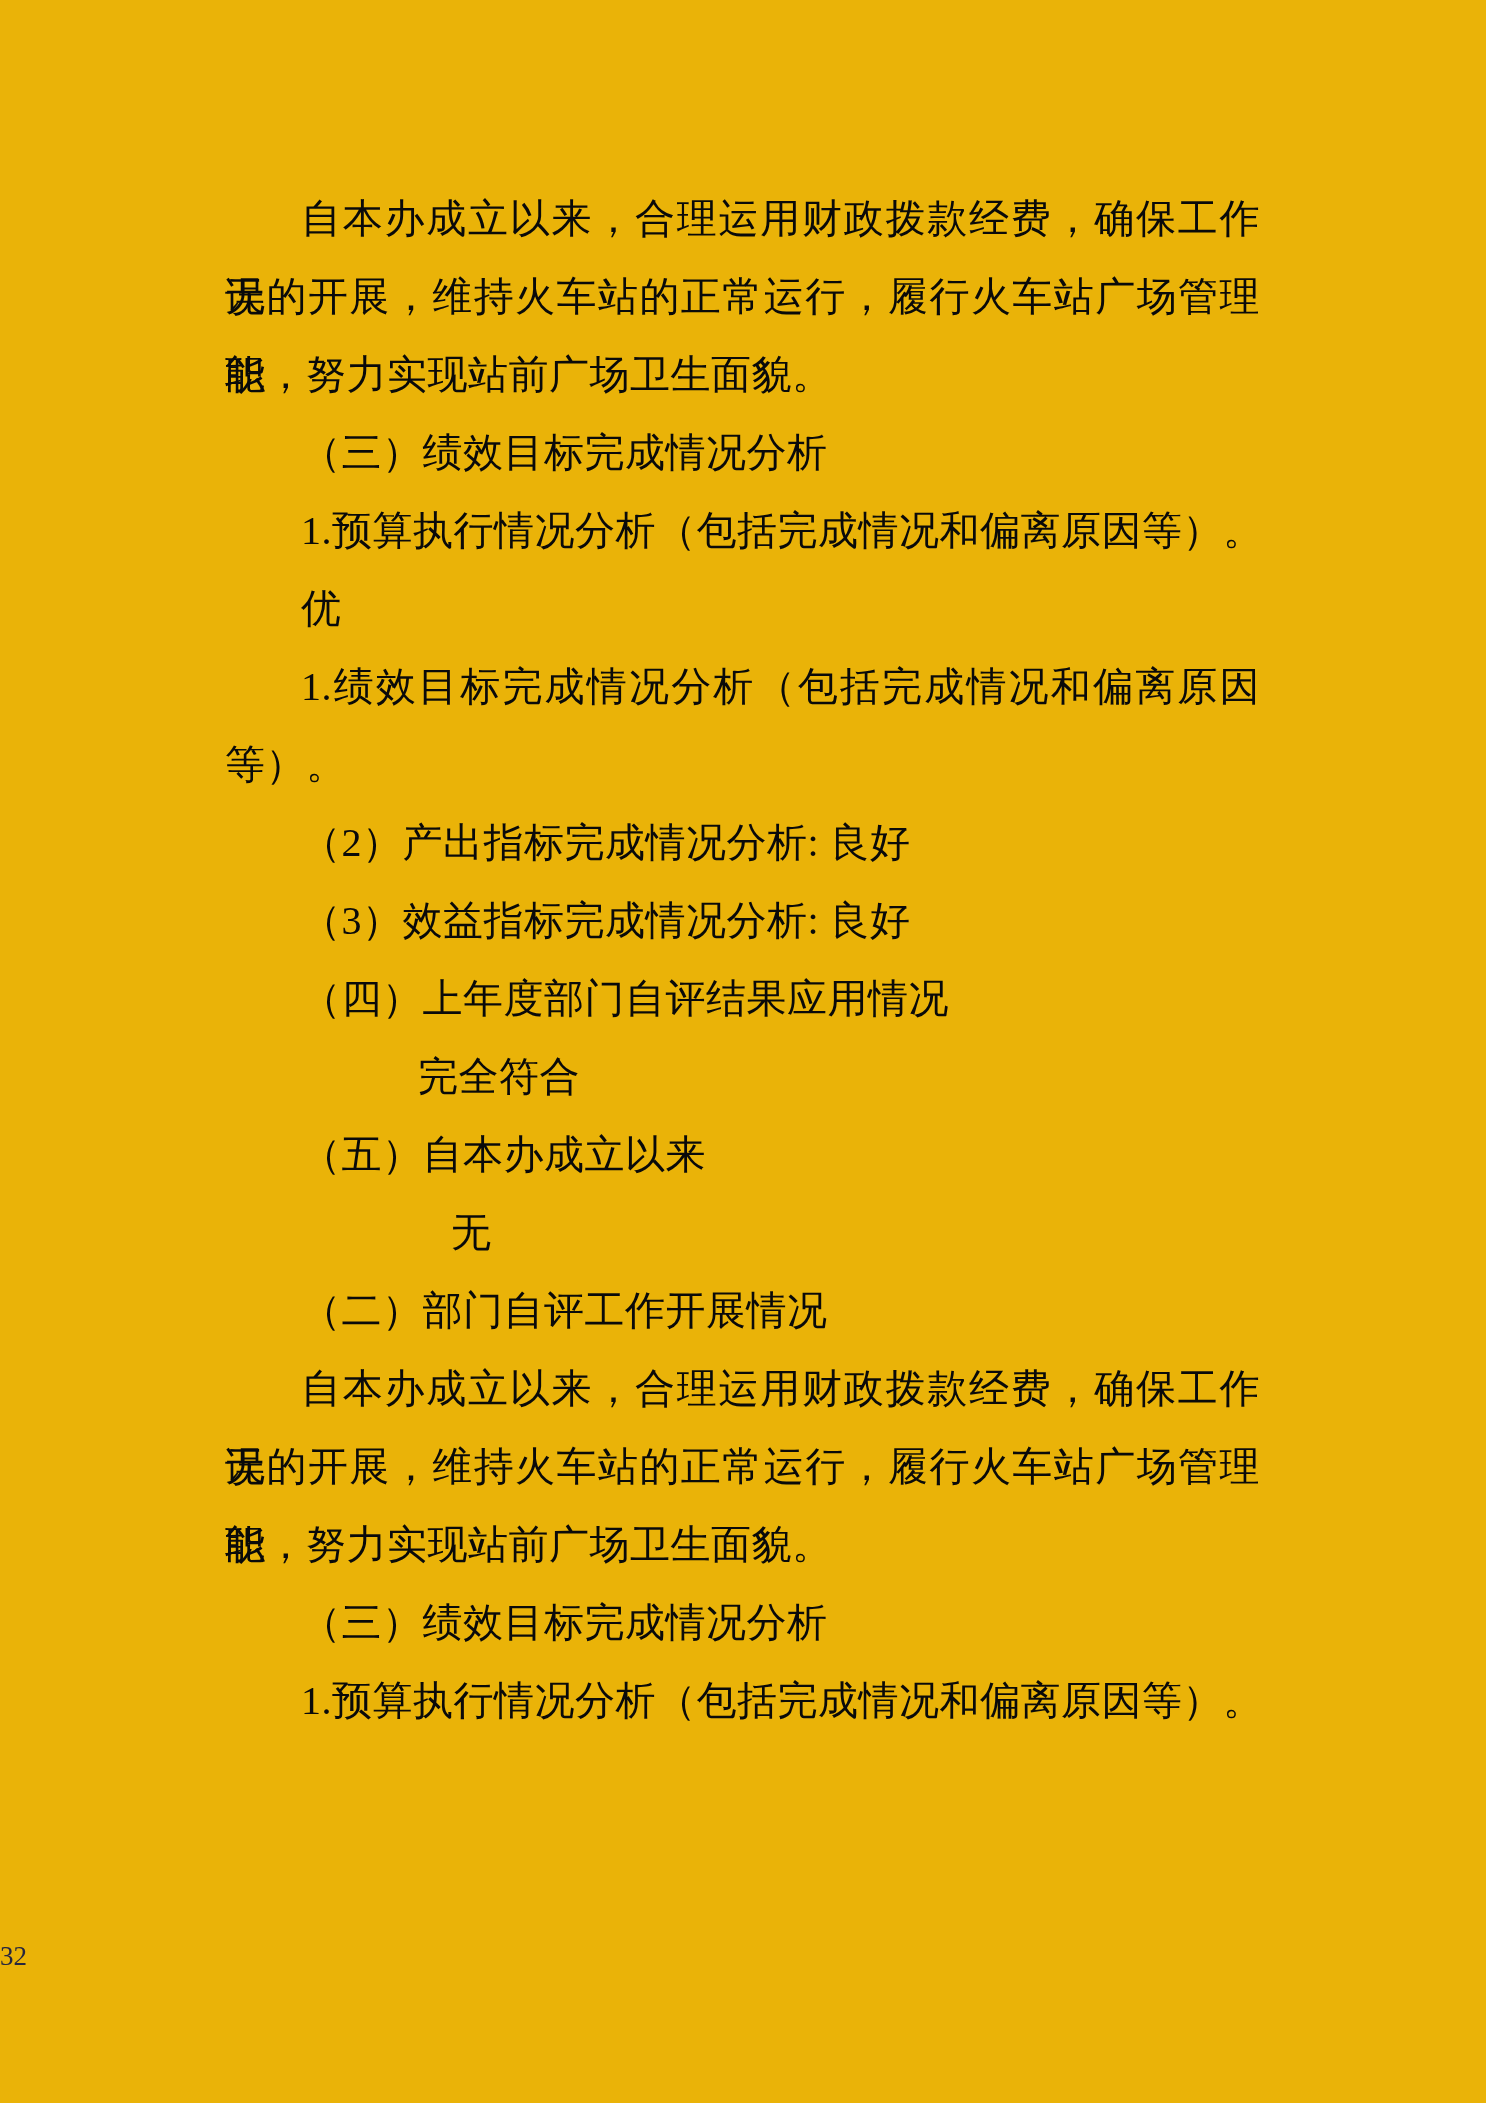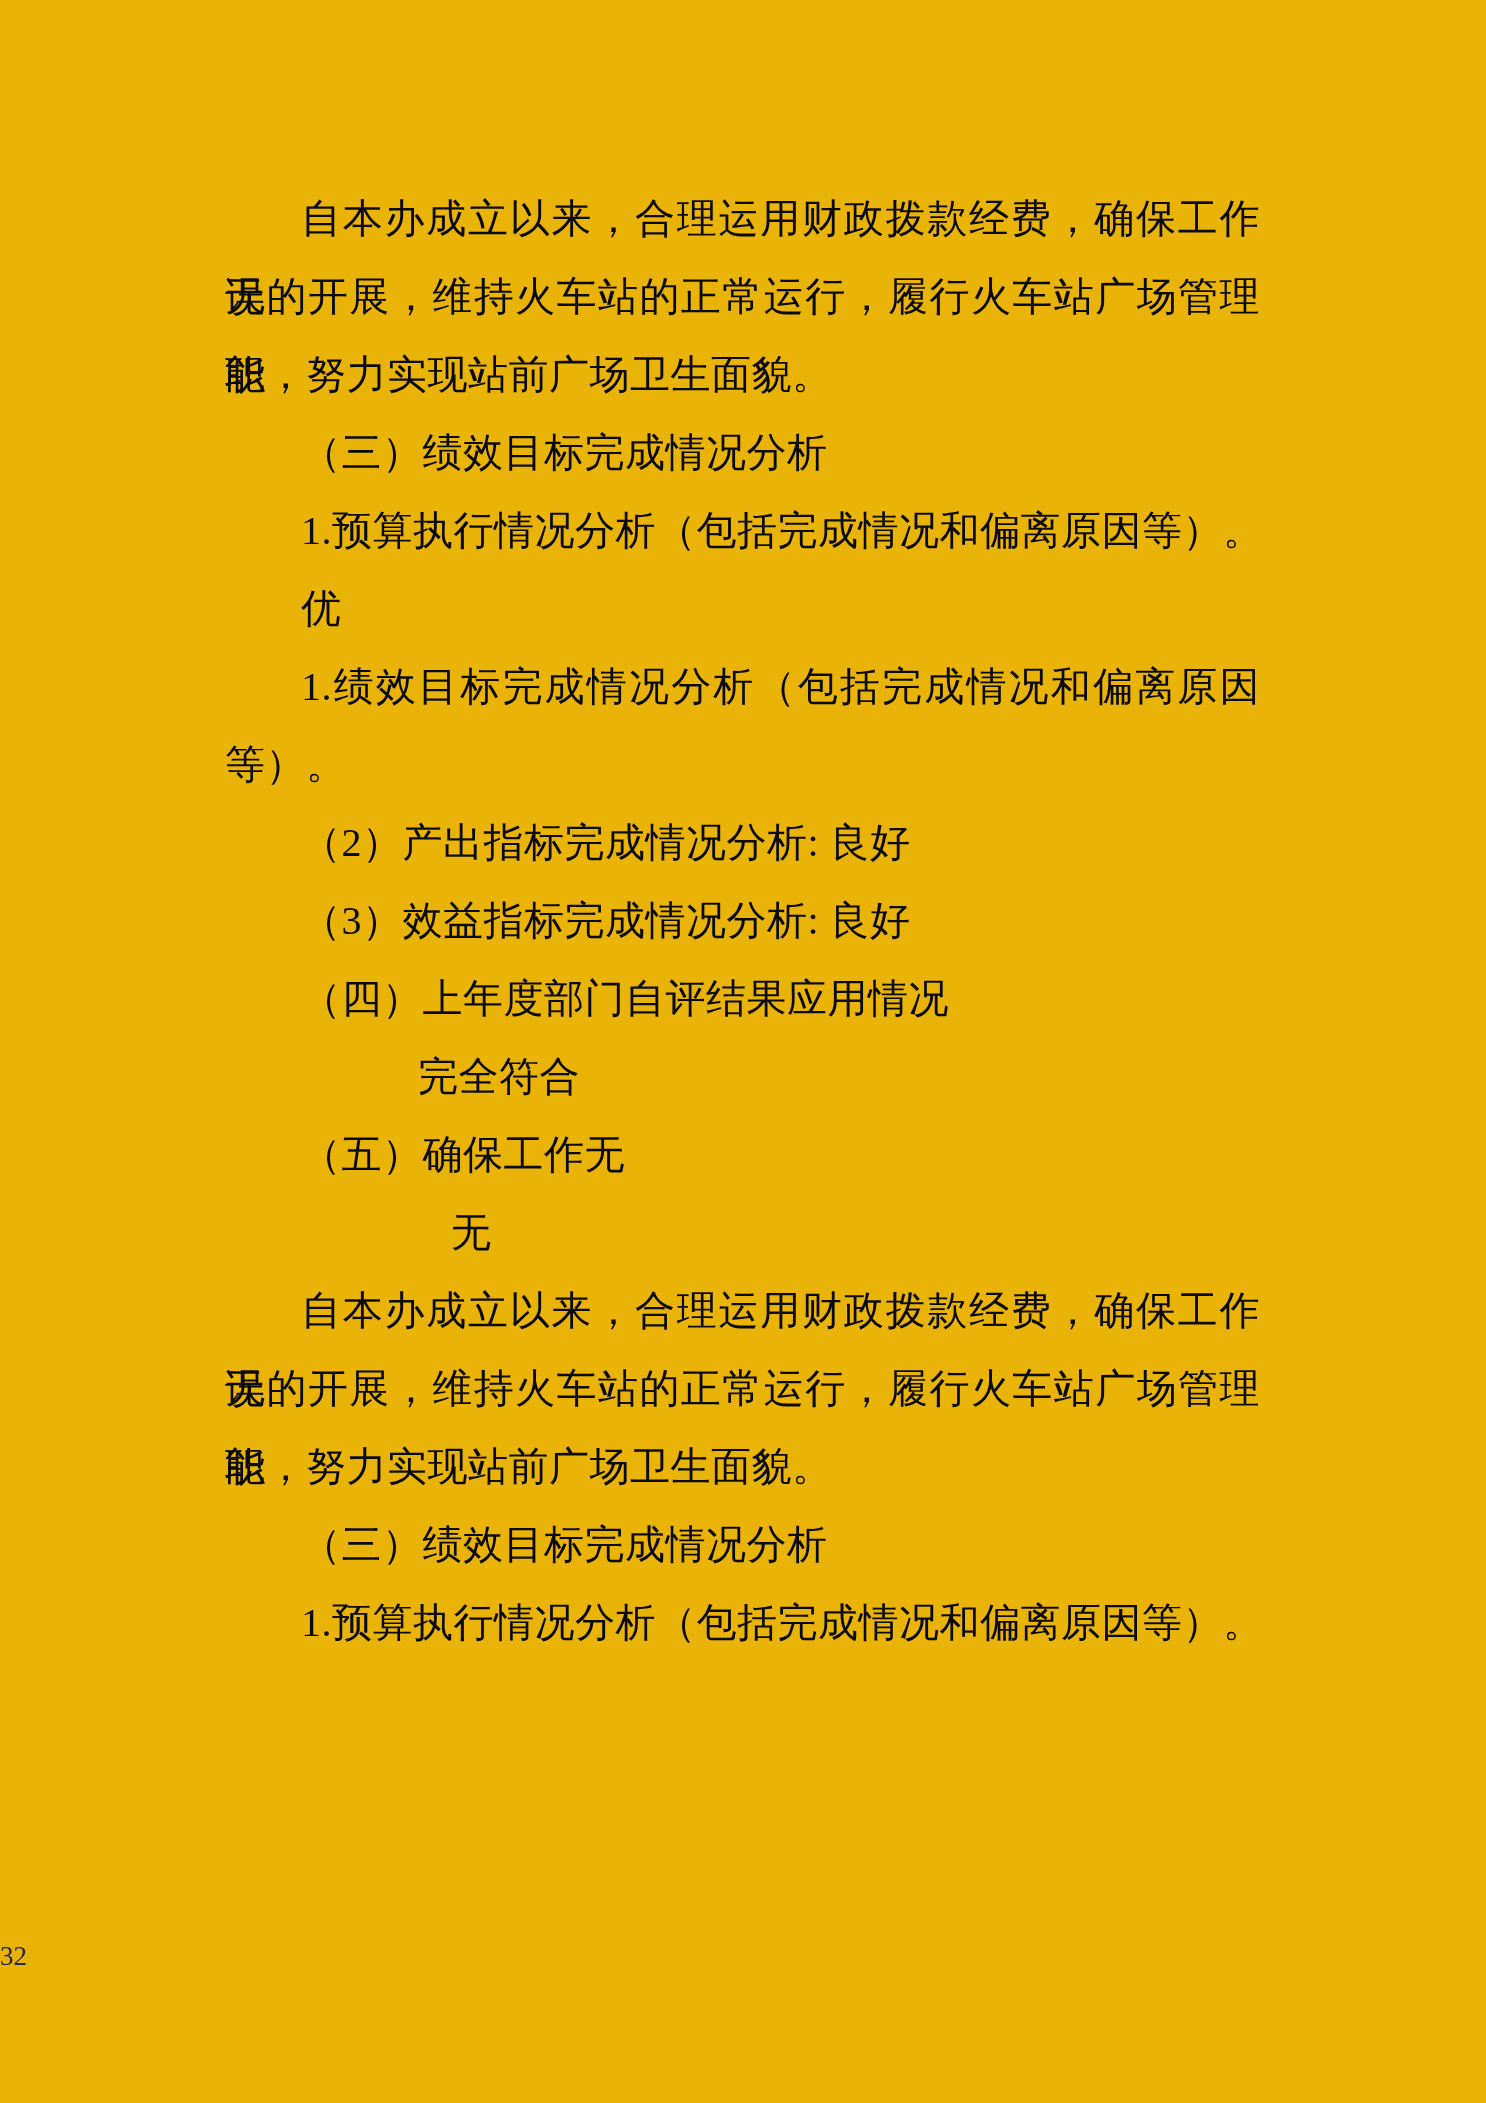--- a/index.html
+++ b/index.html
@@ -62,22 +62,23 @@
       <div class="line ind-none">能，努力实现站前广场卫生面貌。</div>
       <div class="line ind-first">（三）绩效目标完成情况分析</div>
       <div class="line ind-first">1.预算执行情况分析（包括完成情况和偏离原因等）。</div>
       <div class="line ind-first">优</div>
       <div class="line ind-first fill">1.绩效目标完成情况分析（包括完成情况和偏离原因</div>
       <div class="line ind-none">等）。</div>
       <div class="line ind-first">（2）产出指标完成情况分析: 良好</div>
       <div class="line ind-first">（3）效益指标完成情况分析: 良好</div>
       <div class="line ind-first">（四）上年度部门自评结果应用情况</div>
       <div class="line ind-mid">完全符合</div>
-      <div class="line ind-first">（五）确保工作无</div>
+      <div class="line ind-first">（五）自本办成立以来</div>
       <div class="line ind-mid2">无</div>
+      <div class="line ind-first">（二）部门自评工作开展情况</div>
       <div class="line ind-first fill">自本办成立以来，合理运用财政拨款经费，确保工作无</div>
       <div class="line ind-none fill">误的开展，维持火车站的正常运行，履行火车站广场管理职</div>
       <div class="line ind-none">能，努力实现站前广场卫生面貌。</div>
       <div class="line ind-first">（三）绩效目标完成情况分析</div>
       <div class="line ind-first">1.预算执行情况分析（包括完成情况和偏离原因等）。</div>
     </div>
   <div class="page-number">32</div>
 </div>
 
 </body></html>

